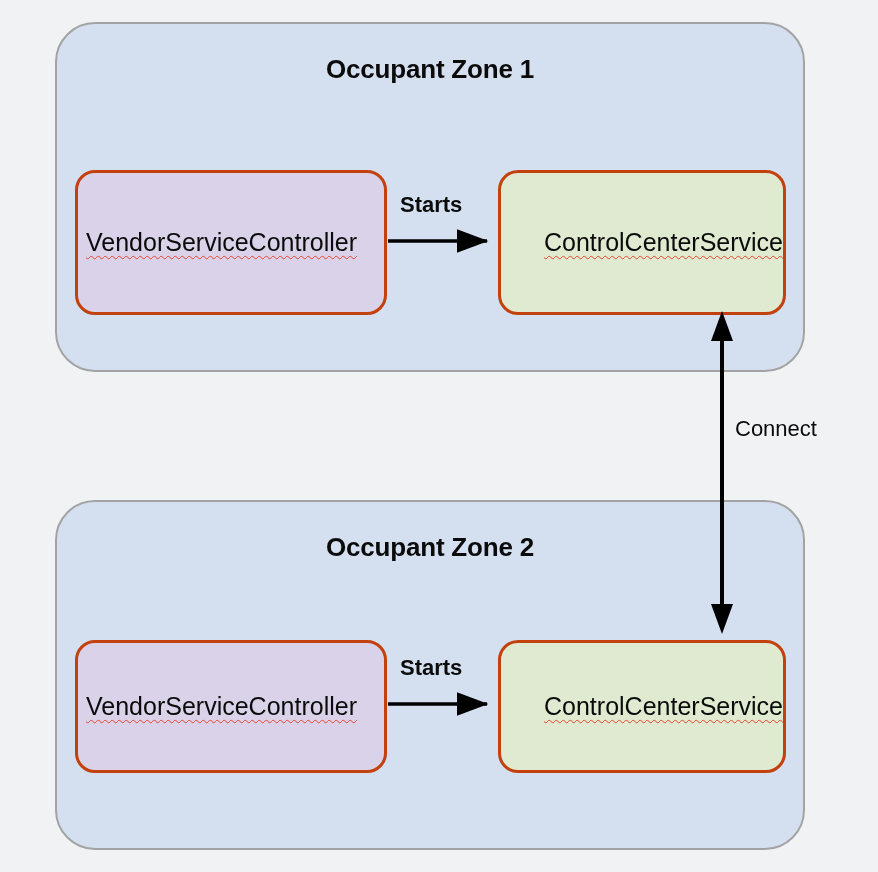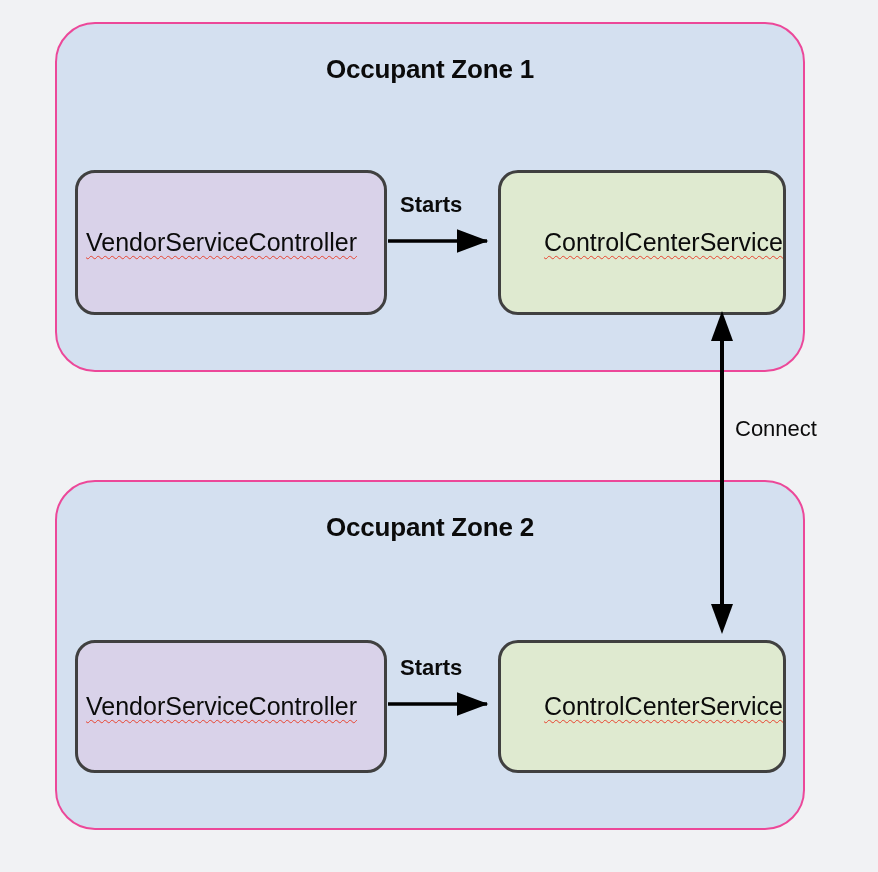--- a/index.html
+++ b/index.html
@@ -20,53 +20,53 @@
     left: 0;
     top: 0;
     width: 878px;
     height: 872px;
   }
 
   
   .zone {
     position: absolute;
     background: #d4e0f0;
-    border: 2px solid #ec4899;
+    border: 2px solid #a3a3a3;
     border-radius: 40px;
     box-sizing: border-box;
   }
   #zone-1 {
     left: 55px;
     top: 22px;
     width: 750px;
     height: 350px;
   }
   #zone-2 {
     left: 55px;
-    top: 480px;
+    top: 500px;
     width: 750px;
     height: 350px;
   }
 
   .zone-title {
     position: absolute;
     left: 0;
     right: 0;
     top: 30px;
     text-align: center;
     font-size: 26px;
     font-weight: bold;
     color: #0b0b0b;
     letter-spacing: -0.2px;
   }
 
   
   .node {
     position: absolute;
-    border: 3px solid #404040;
+    border: 3px solid #c2410c;
     border-radius: 20px;
     box-sizing: border-box;
     display: flex;
     align-items: center;
   }
   .node-purple { background: #d9d2e9; }
   .node-green  { background: #dfead0; justify-content: flex-end; }
 
   .node-label {
     font-size: 25px;

